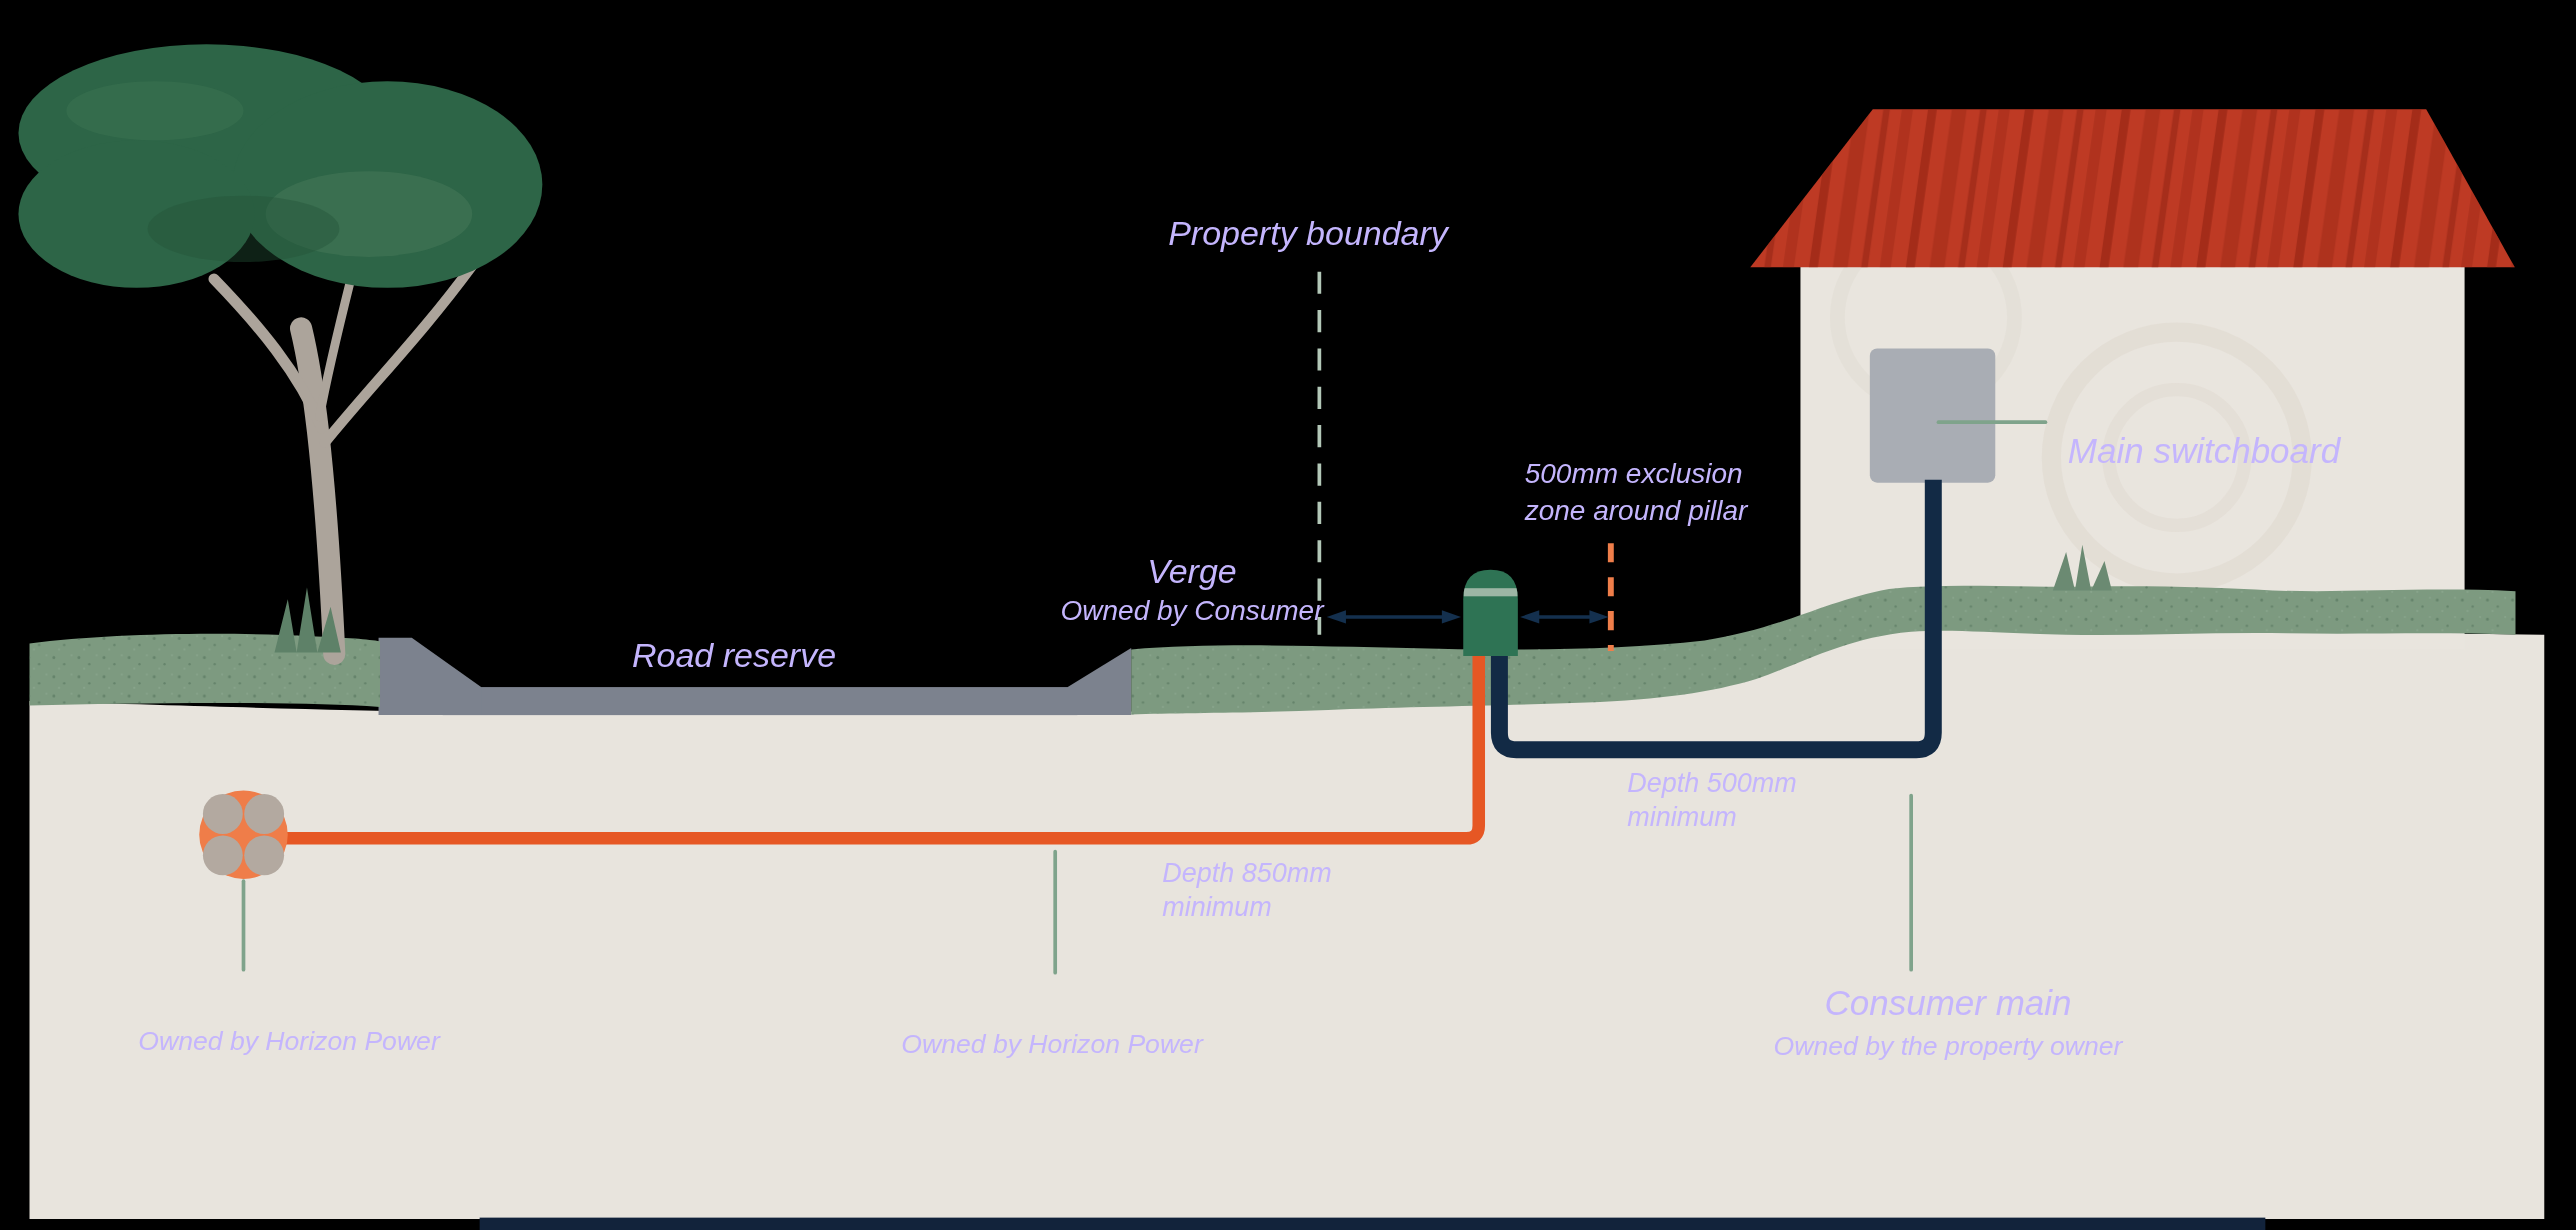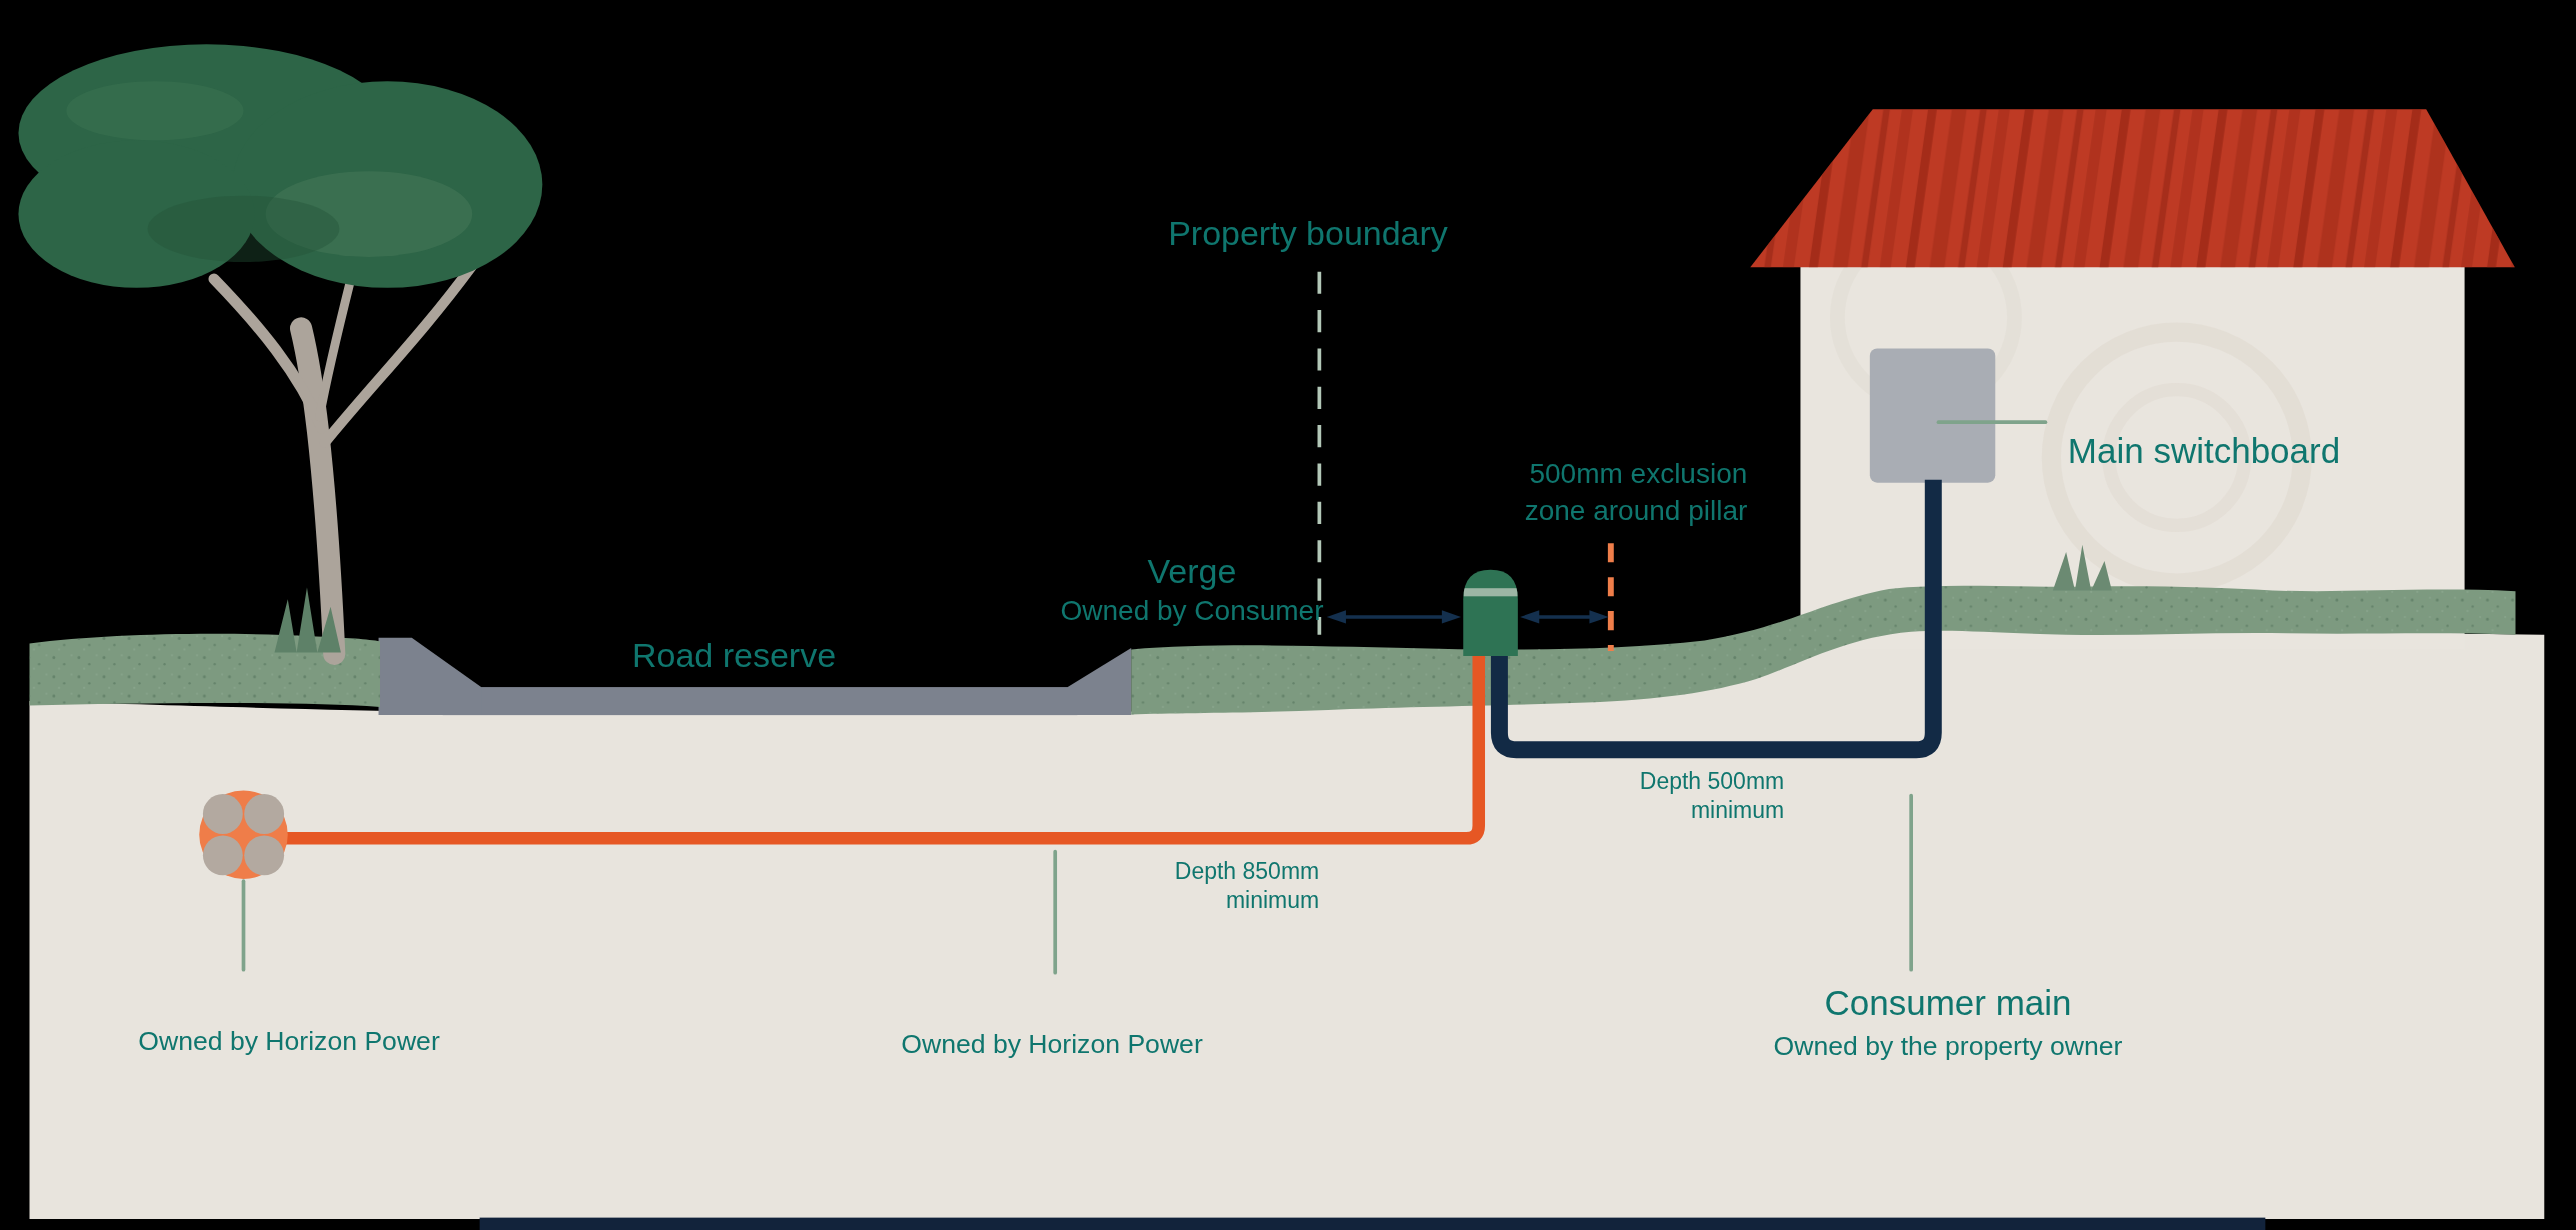--- a/index.html
+++ b/index.html
@@ -7,31 +7,32 @@
     position:relative;
     width:2576px;height:1231px;
     background:#000;
     overflow:hidden;
     font-family:"Liberation Sans", sans-serif;
   }
   #scene{position:absolute;left:0;top:0;}
   .lbl{
     position:absolute;
     transform:translateX(-50%);
-    text-align:right;
-    color:#0f766e;
+    text-align:left;
+    color:#c4b5fd;
     line-height:1.3;
     white-space:nowrap;
+    font-style:italic;
   }
   .t48{font-size:35px;font-weight:500;}
   .t46{font-size:34px;font-weight:500;}
   .s38{font-size:28px;line-height:1.32;}
   .s36{font-size:26.6px;}
   .s34{font-size:25px;line-height:1.38;}
-  .d40{font-size:23px;line-height:1.25;}
+  .d40{font-size:27px;line-height:1.25;}
 </style>
 </head>
 <body>
 
 <div id="canvas">
 
   <svg id="scene" width="2576" height="1231" viewBox="0 0 3491 1668">
     <defs>
       <pattern id="speck" width="34" height="26" patternUnits="userSpaceOnUse">
         <circle cx="5" cy="7" r="2" fill="#4C6C55"></circle>

